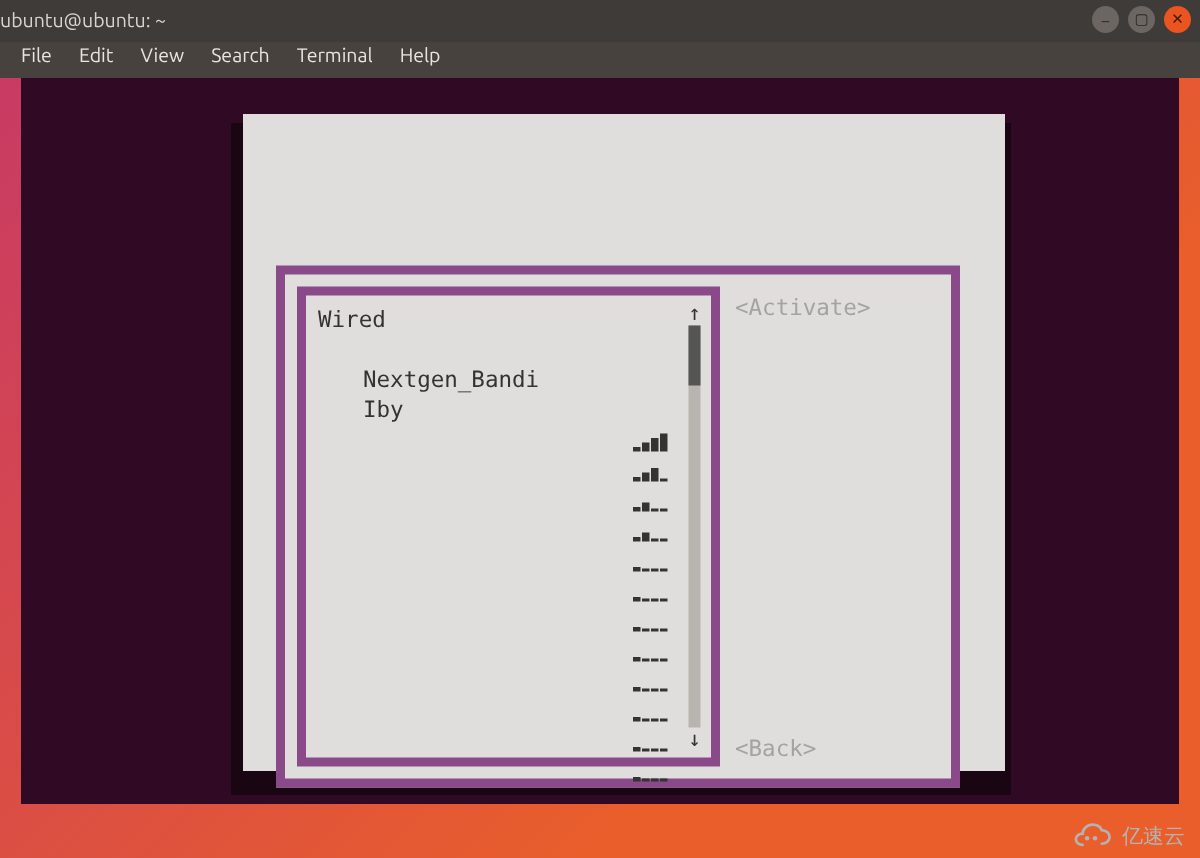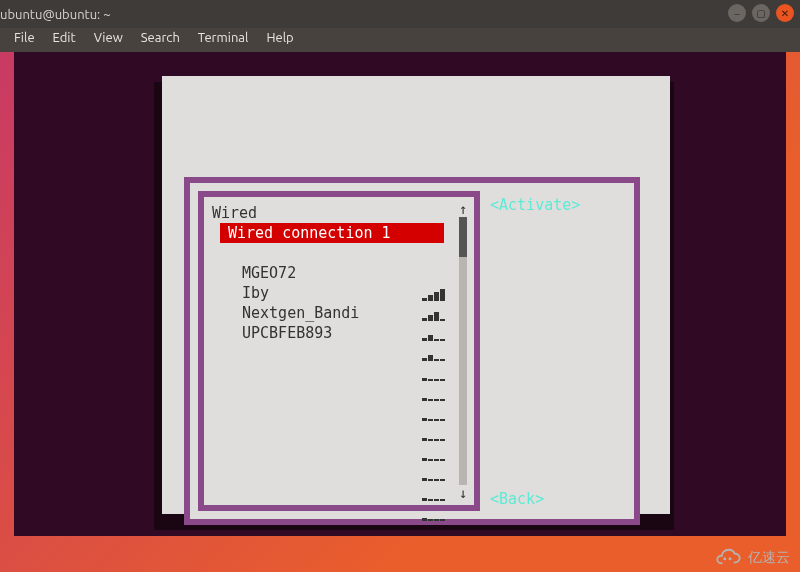--- a/index.html
+++ b/index.html
@@ -164,21 +164,21 @@
   background: #555;
 }
 
 .side-btns {
   position: absolute;
   left: 306px; top: 18px;
   width: 150px;
   font-family: "DejaVu Sans Mono", monospace;
   font-size: 15px;
   line-height: 20px;
-  color: #5eead4;
+  color: #a3a3a3;
 }
 .side-btn { height: 20px; white-space: pre; }
 .side-btn.back { position: absolute; top: 294px; }
 
 
 .watermark {
   position: absolute;
   right: 10px; bottom: 4px;
   display: flex;
   align-items: center;
@@ -213,26 +213,23 @@
 <div class="term-outer">
   <div class="term-inner-shadow"></div>
   <div class="term-panel"></div>
 
   <div class="tui-wrap">
     <div class="tui-frame1"></div>
     <div class="tui-frame2">
 
       <div class="list-area">
         <div class="conn-row heading"><span class="label">Wired</span></div>
-        <div class="conn-row selected"><span class="label">Wired connection 1</span></div>
         <div class="conn-row">&nbsp;</div>
-        <div class="conn-row"><span class="indent2"></span><span class="label">MGEO72</span></div>
+        <div class="conn-row"><span class="indent2"></span><span class="label">Nextgen_Bandi</span></div>
         <div class="conn-row"><span class="indent2"></span><span class="label">Iby</span></div>
-        <div class="conn-row"><span class="indent2"></span><span class="label">Nextgen_Bandi</span></div>
-        <div class="conn-row"><span class="indent2"></span><span class="label">UPCBFEB893</span></div>
 
       </div>
 
       <div class="signal-col">
         <div class="sig" style="top:84px">
             <div class="bar" style="height:3px"></div>
             <div class="bar" style="height:6px"></div>
             <div class="bar" style="height:9px"></div>
             <div class="bar" style="height:12px"></div>
           </div>

